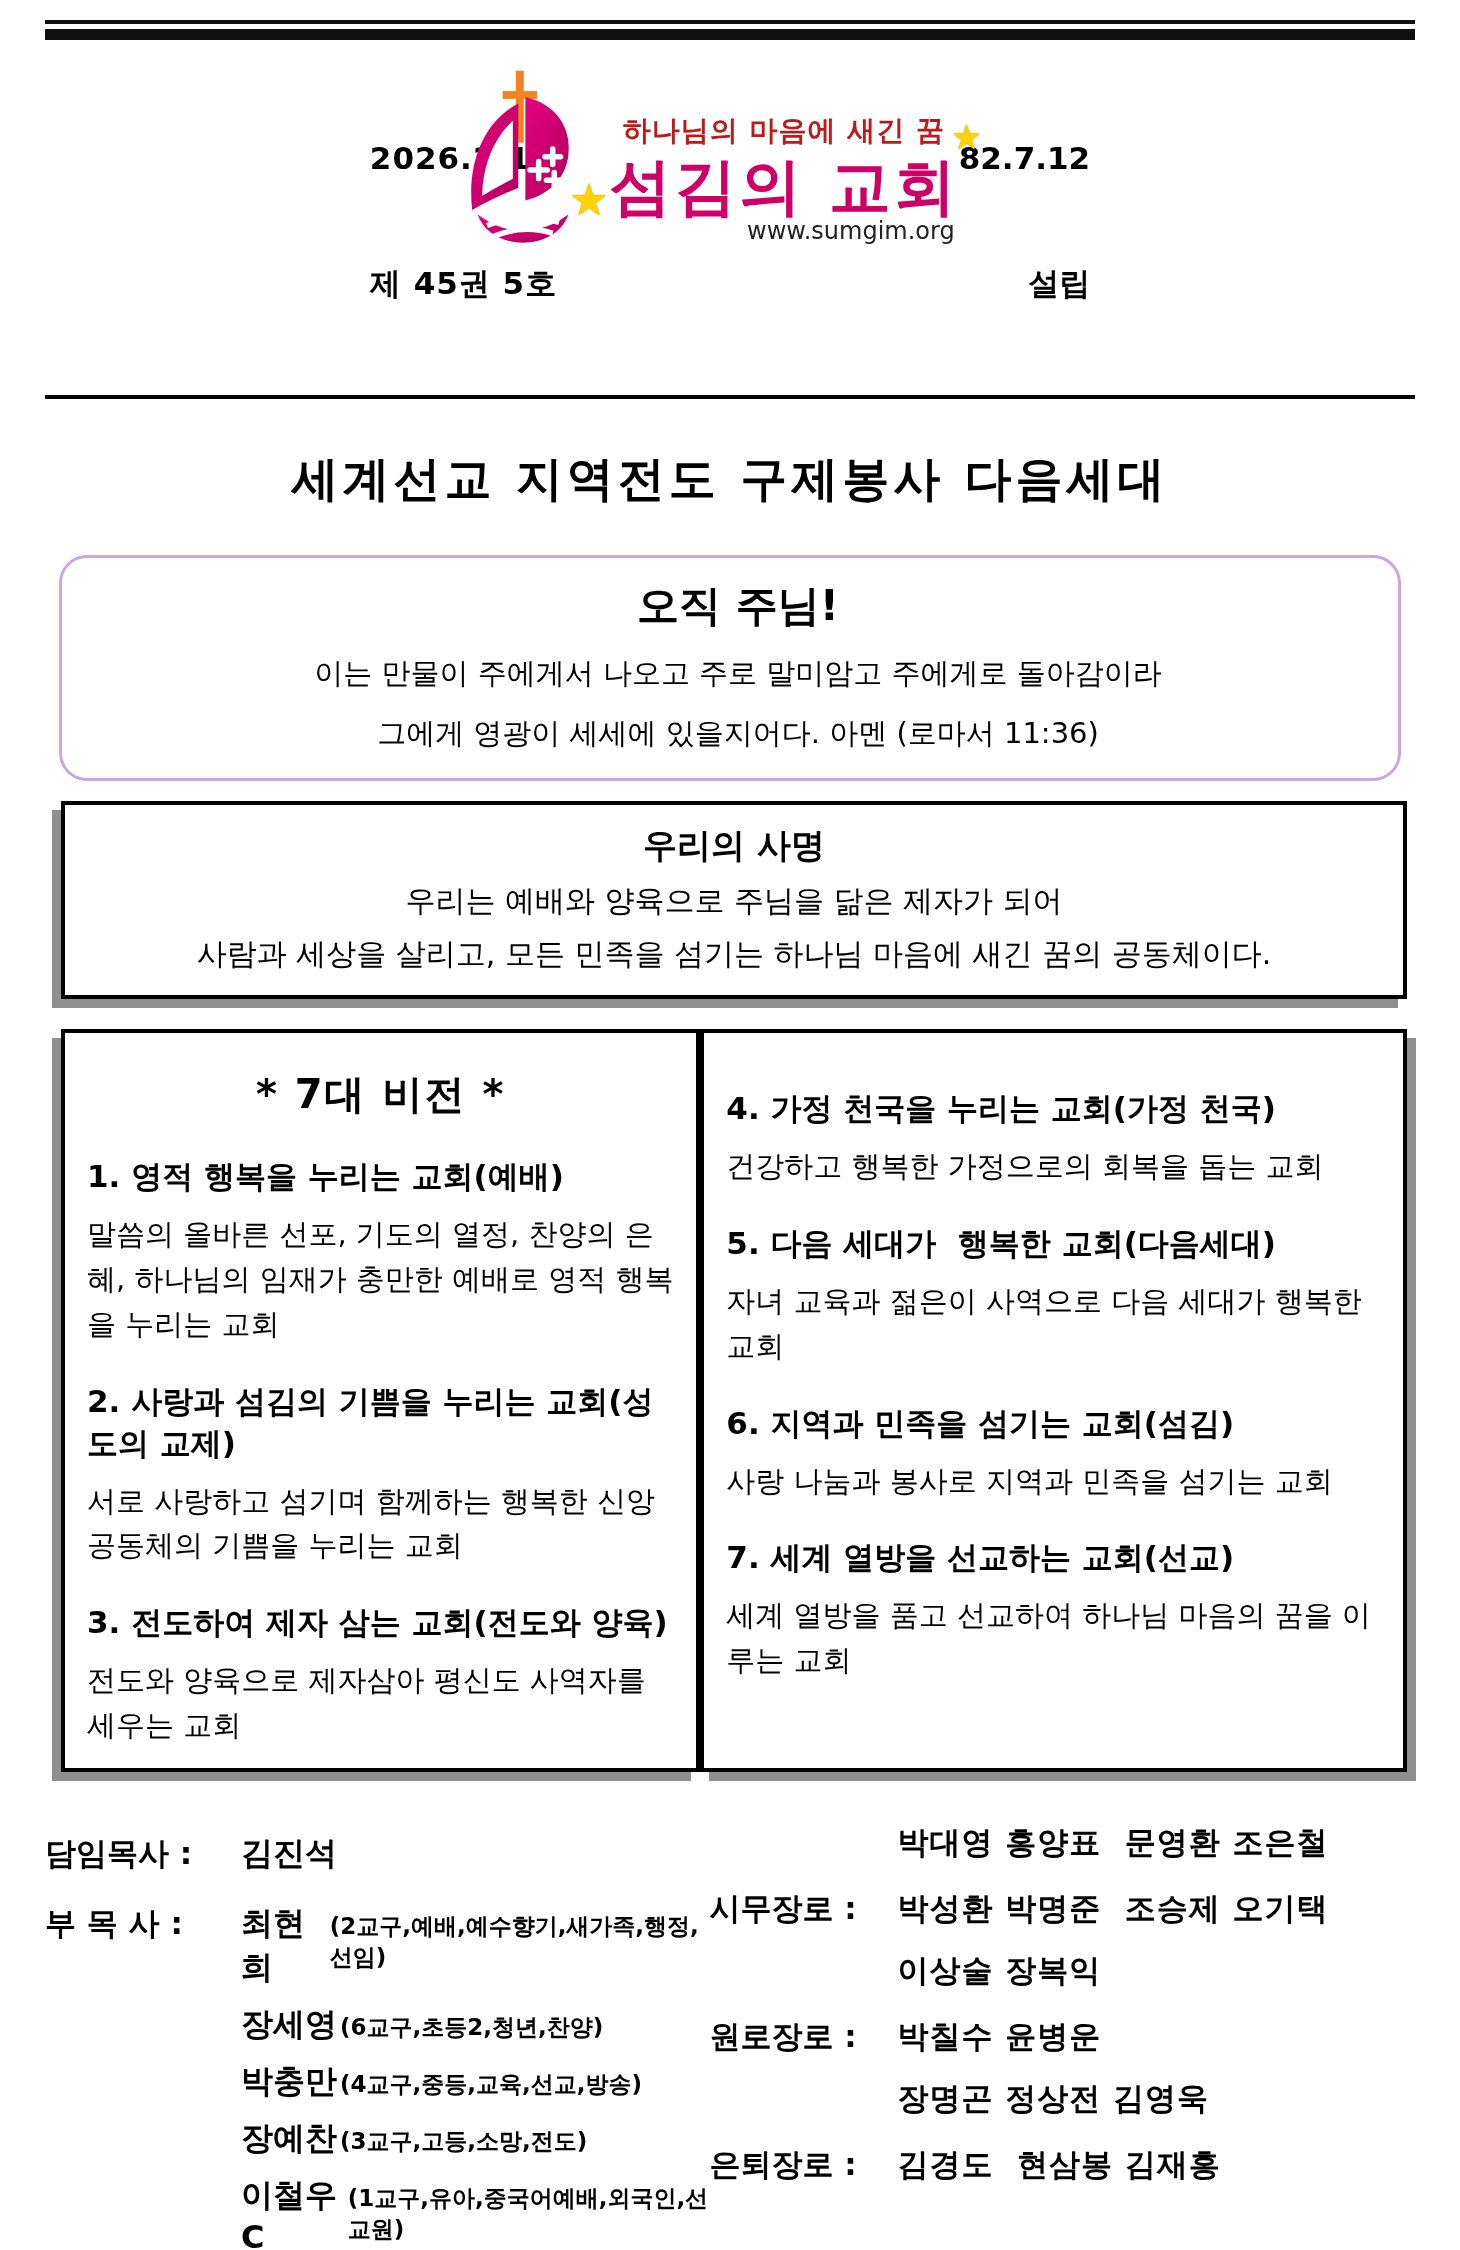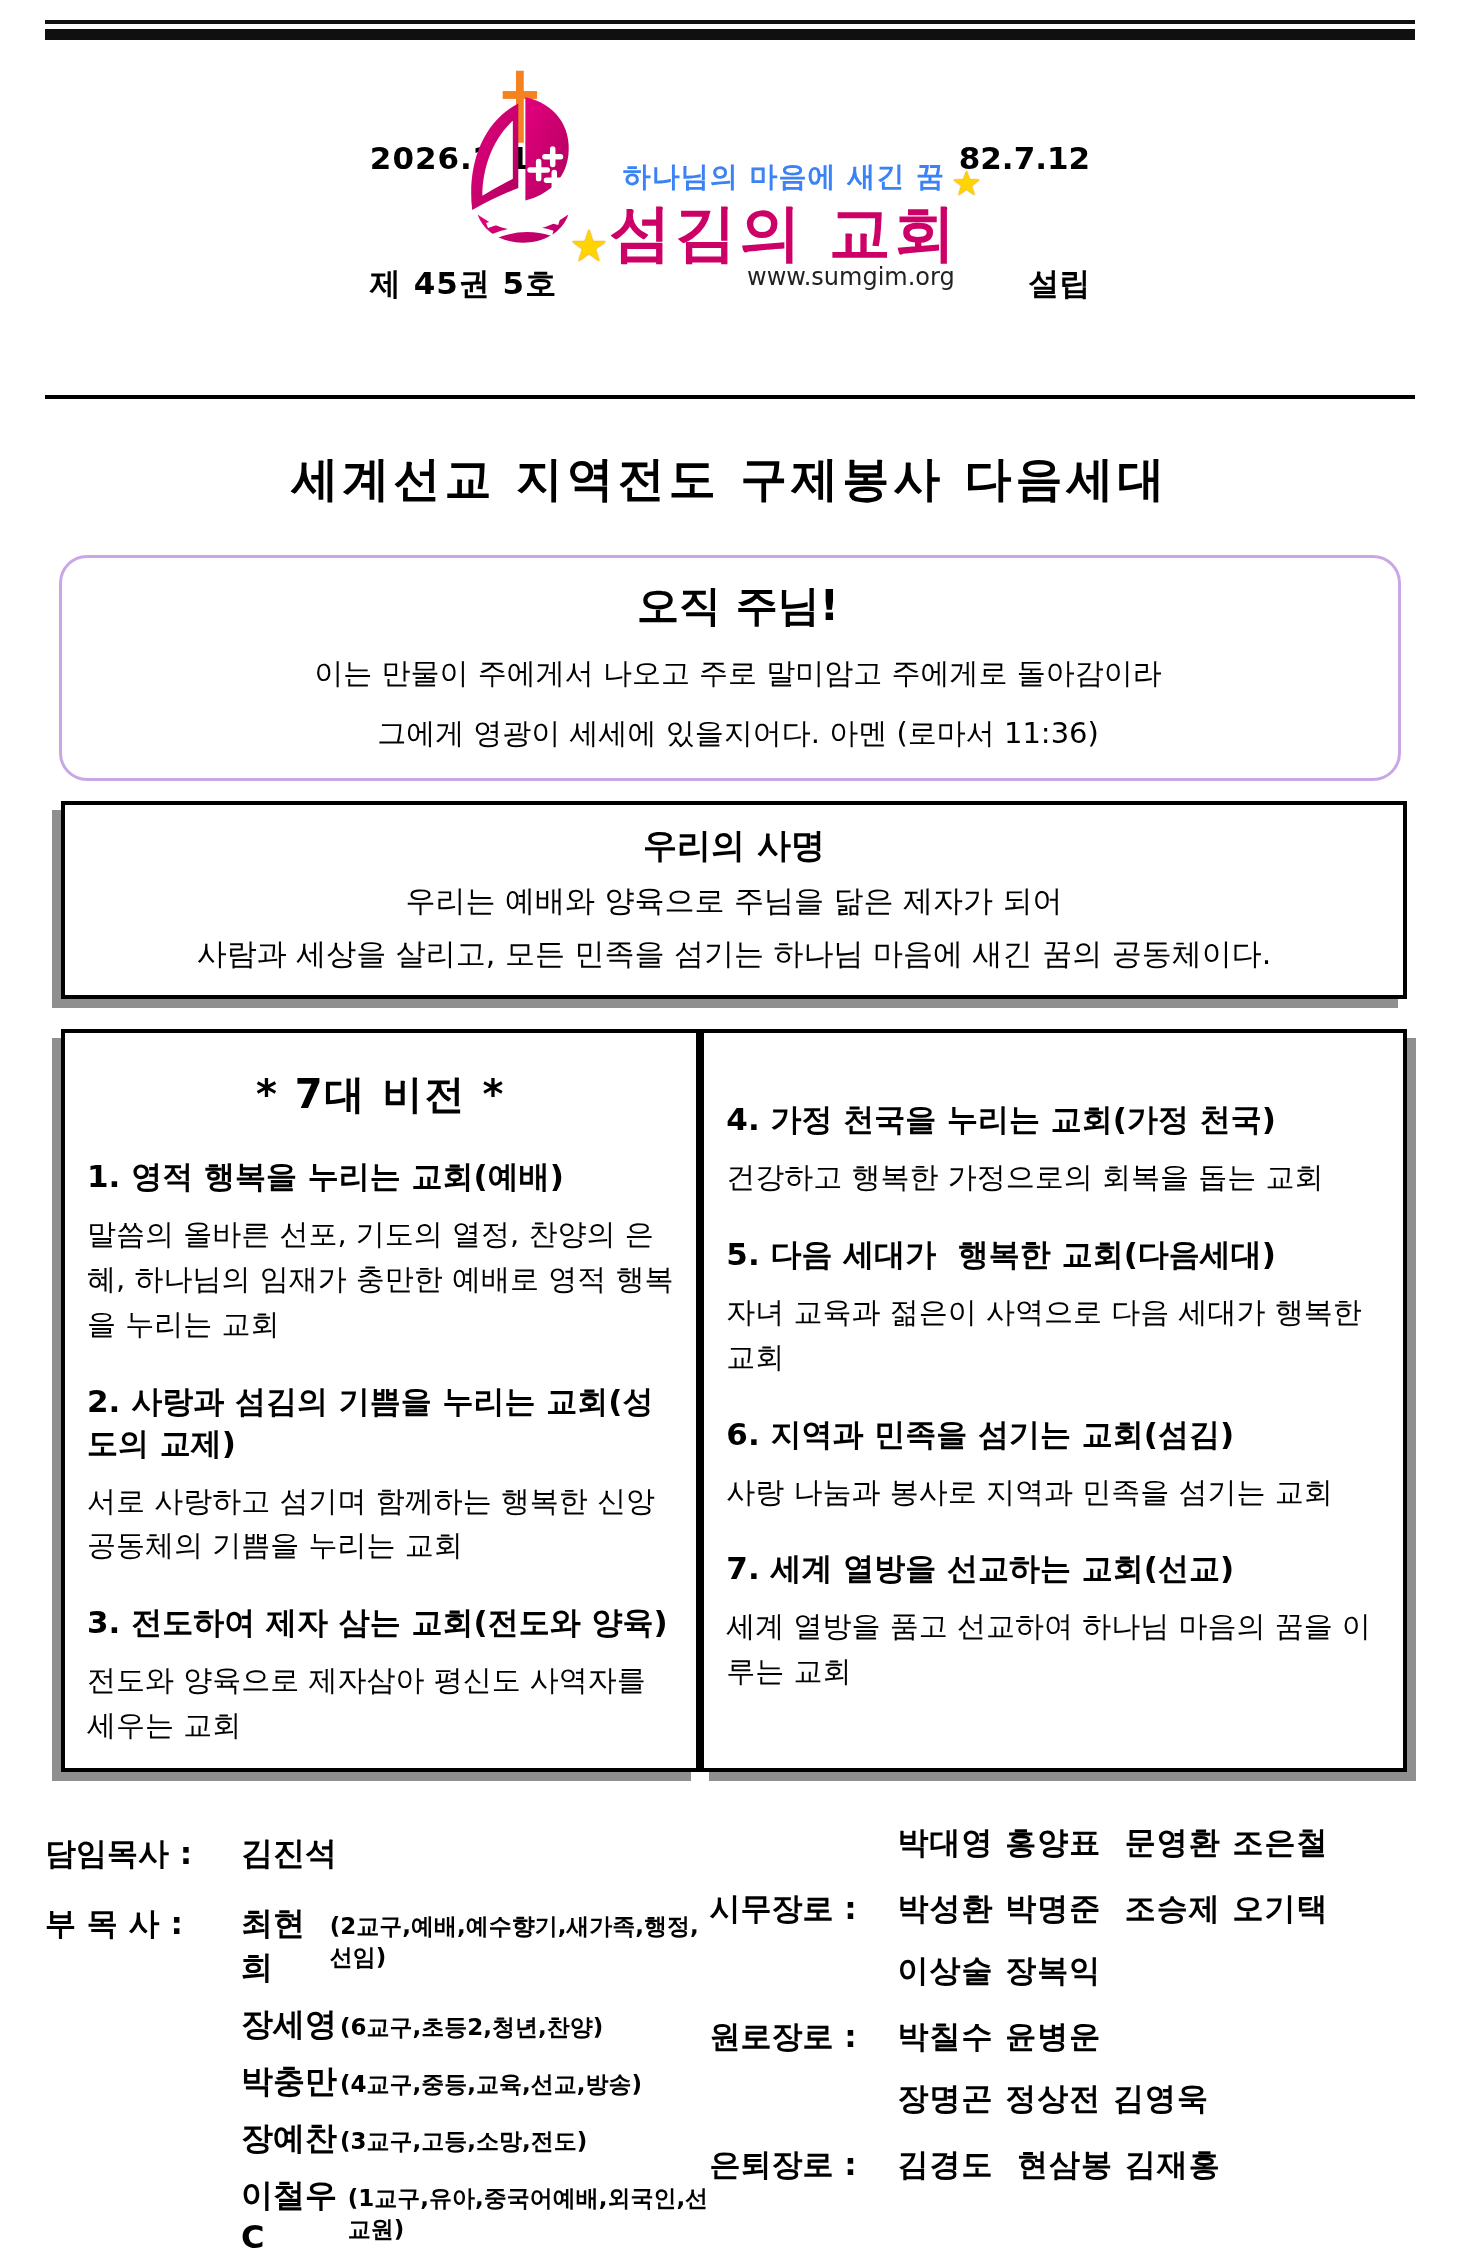--- a/index.html
+++ b/index.html
@@ -14,21 +14,21 @@
   
   .rule-thin  { height:4px;  background:#101010; }
   .rule-thick { height:11px; background:#101010; margin-top:5px; }
 
   
   .masthead { display:flex; justify-content:center; align-items:flex-start; padding:14px 2px 6px 2px; min-height:242px; }
   .date-left  { font-size:31px; font-weight:800; line-height:1.35; letter-spacing:1px; white-space:pre-wrap; }
   .date-right { font-size:31px; font-weight:800; line-height:1.35; text-align:right; white-space:pre-wrap; }
   .logo-wrap { display:flex; align-items:flex-start; margin-left:-120px; }
   .logo-text { margin-top:58px; text-align:center; position:relative; }
-  .logo-tagline { font-size:28px; font-weight:800; color:#3b82f6; letter-spacing:1px;margin-top:46px; }
+  .logo-tagline { font-size:28px; font-weight:800; color:#b91c1c; letter-spacing:1px; }
   .logo-name { position:relative; display:inline-block; font-size:62px; font-weight:800; color:#cc0066; letter-spacing:3px; line-height:1.05; margin-top:4px; }
   .logo-site { font-size:24px; color:#222; text-align:right; margin-top:-2px; padding-right:4px; }
   .star { position:absolute; color:#ffd400; text-shadow:0 0 2px #e59b00, 0 0 1px #e59b00; }
   .star-left  { left:-40px; bottom:-4px; font-size:44px; }
   .star-right { right:-26px; top:-34px; font-size:34px; }
 
   .divider { height:4px; background:#000; }
 
   .main-title { text-align:center; font-size:47px; font-weight:800; letter-spacing:4px; padding:18px 0 12px 0; }
 
@@ -39,21 +39,21 @@
 
   
   .mission-box { border:4px solid #000; box-shadow:-9px 9px 0 #8f8f8f; margin:14px 8px 30px 16px; padding:10px 16px 20px 16px; text-align:center; }
   .mission-title { font-size:34px; font-weight:800; margin:8px 0 10px 0; }
   .mission-line  { font-size:30px; margin:12px 0 0 0; }
 
   
   .vision-row { display:flex; margin:18px 8px 34px 16px; align-items:stretch; }
   .vision-box { border:4px solid #000; padding:14px 22px 20px 22px; }
   .vision-left  { width:47.5%; box-shadow:-9px 9px 0 #8f8f8f; }
-  .vision-right { width:52.5%; box-shadow:9px 9px 0 #8f8f8f; padding-top:32px; }
+  .vision-right { width:52.5%; box-shadow:9px 9px 0 #8f8f8f; padding-top:21px; }
   .vision-title { text-align:center; font-size:40px; font-weight:800; letter-spacing:2px; margin:20px 0 8px 0; }
   .vision-item h3 { font-size:31px; font-weight:800; margin:34px 0 14px 0; white-space:pre-wrap; }
   .vision-item p  { font-size:29px; line-height:1.55; margin:0; }
 
   
   .staff-row { display:flex; margin-top:26px; }
   .staff-left  { width:48.5%; }
   .staff-right { width:51.5%; padding-top:16px; }
   .s-row { display:flex; align-items:baseline; margin-bottom:13px; white-space:pre-wrap; }
   .s-row.labeled { margin-top:26px; }

